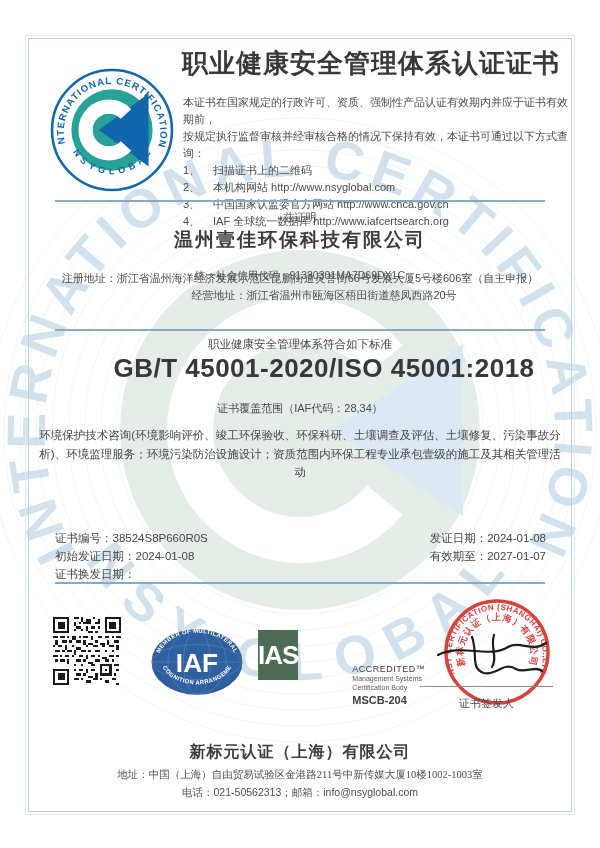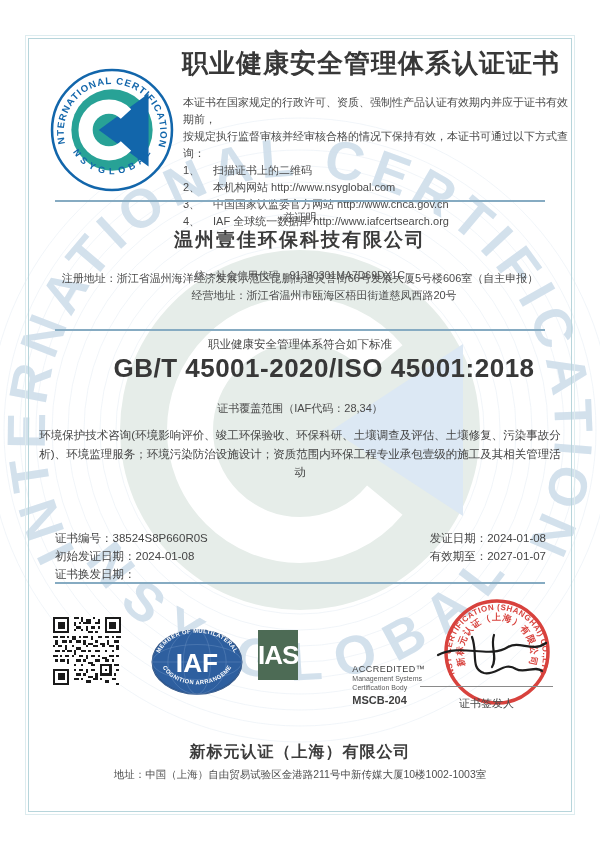--- a/index.html
+++ b/index.html
@@ -48,21 +48,21 @@
   .ias-text .acc { font-size:9px; font-weight:normal; letter-spacing:0.5px; color:#3f3f3f;margin-top:32px; }
   .ias-text .sm { font-size:7px; line-height:9px; color:#5a5a5a; }
   .ias-text .code { font-size:11px; font-weight:bold; margin-top:2px; color:#3f3f3f; }
 
   .stamp { left:413px; top:558px; width:112px; height:112px; }
   .sig { left:392px; top:575px; width:160px; height:80px; }
   .sig-line { left:392px; top:648px; width:133px; height:1px; background:#8a8a8a; }
   .signer { left:392px; top:658px; width:133px; font-size:11px; color:#4a4a4a; text-align:center; }
 
   .f-company { top:704px; left:0; width:544px; font-size:16px; font-weight:bold; color:#3c3c3c; letter-spacing:1px; }
-  .f-addr { top:730px; left:0; width:544px; font-size:10.5px; color:#4f4f4f; }
+  .f-addr { top:730px; left:0; width:544px; font-size:10.5px; color:#4f4f4f;font-family:Liberation Serif, serif; }
   .f-contact { top:748px; left:0; width:544px; font-size:10.5px; color:#4f4f4f; }
 </style>
 </head>
 <body>
 
 <div class="page">
 
   <svg class="wm" viewBox="0 0 600 848" aria-hidden="true">
     <g stroke="#eef3f7" fill="none" stroke-width="0.8">
       <circle cx="300" cy="430" r="24"></circle>
@@ -246,15 +246,16 @@
         <path d="M18,42 C 40,30 70,46 88,34 C 100,27 112,40 126,30"></path>
         <path d="M52,24 C 58,40 50,56 64,60 C 76,63 84,48 96,56 C 104,61 116,52 122,58"></path>
         <path d="M74,22 C 70,34 78,44 72,54"></path>
       </g>
     </svg>
     <div class="abs sig-line"></div>
     <div class="abs signer">证书签发人</div>
 
     <div class="abs center f-company">新标元认证（上海）有限公司</div>
     <div class="abs center f-addr">地址：中国（上海）自由贸易试验区金港路211号中新传媒大厦10楼1002-1003室</div>
+    <div class="abs center f-contact">电话：021-50562313；邮箱：info@nsyglobal.com</div>
 
   </div>
 </div>
 
 </body></html>

